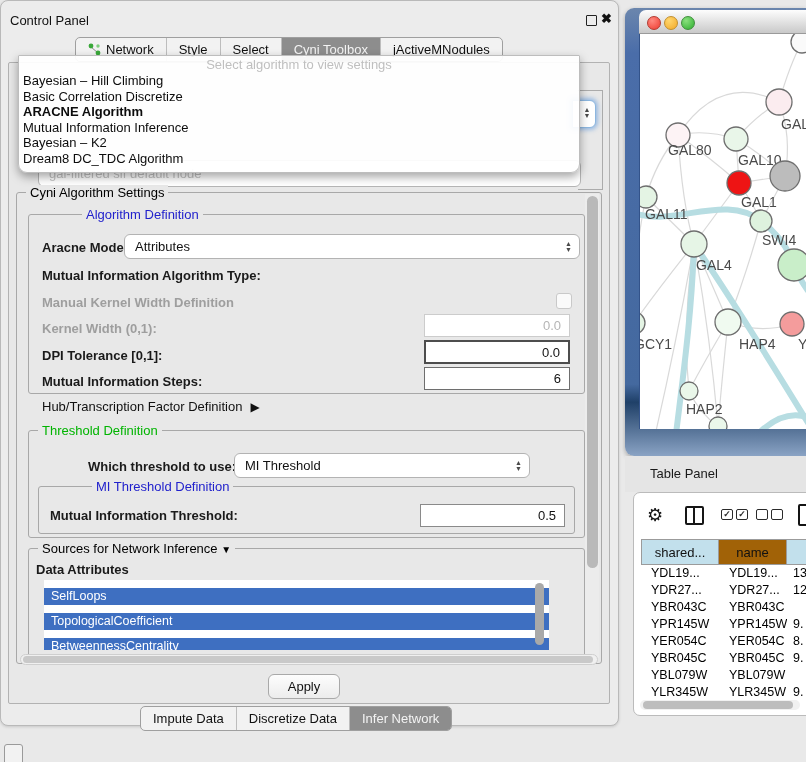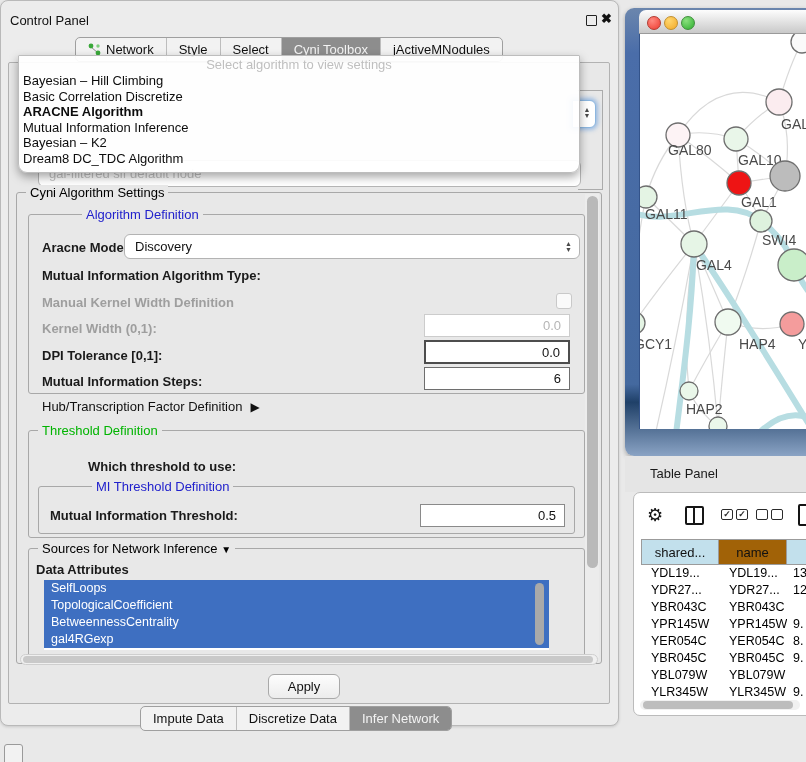--- a/index.html
+++ b/index.html
@@ -51,21 +51,21 @@
   .combo{background:#fff;border:1px solid #b3b3b3;border-radius:6px;display:flex;
          align-items:center;font-size:13px;color:#111;padding-left:10px;box-sizing:border-box;}
   .spin{margin-left:auto;margin-right:7px;display:flex;flex-direction:column;align-items:center;
         font-size:7px;line-height:5.5px;color:#4a4a4a;}
   .field{background:#fff;font-size:13px;display:flex;align-items:center;
          justify-content:flex-end;padding-right:8px;box-sizing:border-box;color:#111;}
   .checkbox{width:14px;height:14px;border:1px solid #c9c9c9;border-radius:3px;background:#fafafa;}
   
   .attr-list{left:44px;top:580px;width:505px;height:70px;overflow:hidden;background:#fff;}
   .attr-item{height:17px;line-height:17px;background:#3e6fc1;color:#fff;font-size:12.5px;
-             padding-left:7px;white-space:nowrap;}
+             padding-left:7px;white-space:nowrap;margin-top:8px;}
   .attr-scroll{position:absolute;right:5px;top:3px;width:9px;height:62px;background:#a9a9a9;
                border-radius:5px;}
   .hscroll{left:20px;top:654px;width:578px;height:11px;background:#f0f0f0;border:1px solid #cfcfcf;
            border-radius:6px;box-sizing:border-box;}
   .hscroll .thumb{position:absolute;left:2px;top:1px;width:570px;height:7px;background:#c9c9c9;
                   border-radius:4px;}
   .vscroll-track{left:585px;top:194px;width:14px;height:464px;background:#ececec;}
   .vscroll-thumb{left:587px;top:196px;width:11px;height:372px;background:#b9b9b9;border-radius:6px;}
   .apply-btn{left:268px;top:674px;width:70px;height:23px;border:1px solid #a9a9a9;border-radius:6px;
              background:linear-gradient(#fdfdfd,#ececec);font-size:13px;color:#111;display:flex;
@@ -179,21 +179,21 @@
   <div class="abs legend" style="left:26px;top:185px;">Cyni Algorithm Settings</div>
 
   <div class="abs vscroll-track"></div>
   <div class="abs vscroll-thumb"></div>
 
   <div class="abs grp" style="left:28px;top:214px;width:555px;height:178px;"></div>
   <div class="abs legend leg-blue" style="left:38px;top:207px;">Algorithm Definition</div>
 
   <div class="abs lbl bold" style="left:42px;top:240px;">Aracne Mode:</div>
   <div class="abs combo" style="left:124px;top:234px;width:456px;height:25px;">
-    <span>Discovery</span>
+    <span>Attributes</span>
     <span class="spin">
         <span>▲</span>
         <span>▼</span>
       </span>
   </div>
 
   <div class="abs lbl bold" style="left:42px;top:268px;">Mutual Information Algorithm Type:</div>
 
   <div class="abs lbl bold dis" style="left:42px;top:295px;">Manual Kernel Width Definition</div>
   <div class="abs checkbox" style="left:556px;top:293px;"></div>
@@ -215,20 +215,27 @@
 
   <div class="abs hub-row" style="left:42px;top:399px;">
     <span>Hub/Transcription Factor Definition</span>
     <span style="font-size:12px;">▶</span>
   </div>
 
   <div class="abs grp" style="left:28px;top:430px;width:555px;height:106px;"></div>
   <div class="abs legend leg-green" style="left:38px;top:423px;">Threshold Definition</div>
 
   <div class="abs lbl bold" style="left:88px;top:459px;">Which threshold to use:</div>
+  <div class="abs combo" style="left:234px;top:453px;width:296px;height:25px;">
+    <span>MI Threshold</span>
+    <span class="spin">
+        <span>▲</span>
+        <span>▼</span>
+      </span>
+  </div>
 
   <div class="abs grp" style="left:38px;top:486px;width:535px;height:46px;"></div>
   <div class="abs legend leg-blue" style="left:48px;top:479px;">MI Threshold Definition</div>
   <div class="abs lbl bold" style="left:50px;top:508px;">Mutual Information Threshold:</div>
   <div class="abs field" style="left:420px;top:504px;width:145px;height:23px;border:1px solid #8a8a8a;">
     <span>0.5</span>
   </div>
 
   <div class="abs grp" style="left:28px;top:548px;width:555px;height:110px;"></div>
   <div class="abs legend" style="left:38px;top:541px;">

